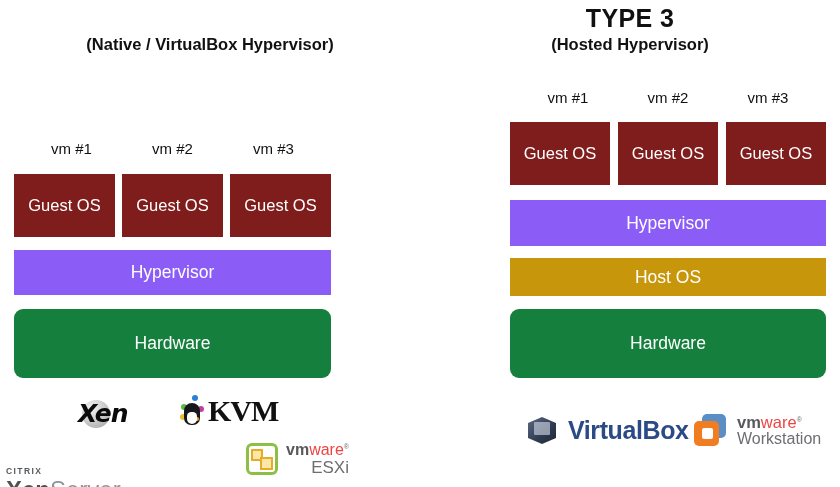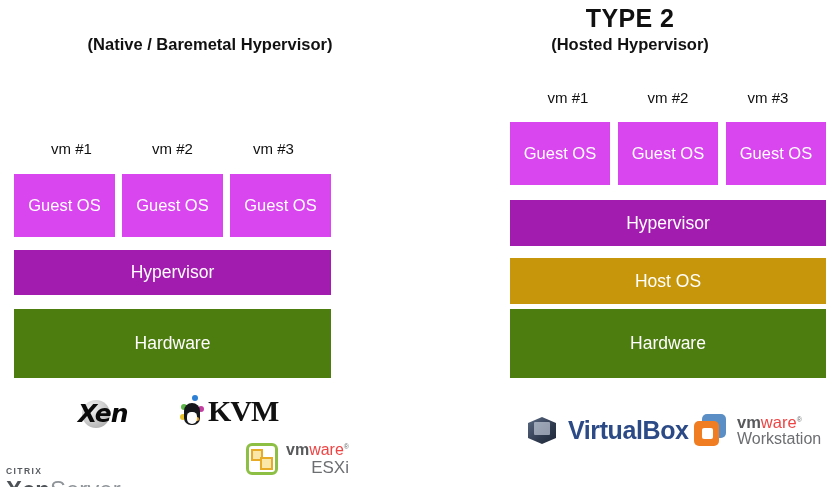--- a/index.html
+++ b/index.html
@@ -59,42 +59,42 @@
     text-align: center;
   }
 
   
   .guest-row {
     position: absolute;
     display: flex;
     justify-content: space-between;
   }
   .guest-box {
-    background: #d946ef;
+    background: #7f1d1d;
     color: #ffffff;
     display: flex;
     align-items: center;
     justify-content: center;
     font-size: 16.5px;
     font-weight: normal;
     box-sizing: border-box;
   }
   .bar {
     position: absolute;
     display: flex;
     align-items: center;
     justify-content: center;
     color: #ffffff;
     font-size: 17.5px;
     font-weight: normal;
     box-sizing: border-box;
   }
-  .bar-hypervisor { background: #a21caf; }
+  .bar-hypervisor { background: #8b5cf6; }
   .bar-hostos     { background: #c8960a; }
-  .bar-hardware   { background: #4d7c0f; }
+  .bar-hardware   { background: #15803d; border-radius: 9px; }
 
   
   .logo-area { position: absolute; }
   .logo {
     position: absolute;
     display: flex;
     align-items: center;
   }
   .logo-text { display: flex; flex-direction: column; line-height: 1; }
 
@@ -204,21 +204,21 @@
     background: #ffffff; border-radius: 2px;
   }
   .vws-word { font-size: 16.5px; white-space: nowrap; line-height: 1.1; }
   .vws-sub { font-size: 16px; font-weight: normal; color: #6d6e71; }
 </style>
 </head>
 <body>
 
 <div class="column" id="col-type1">
 
-  <div class="heading subtitle">(Native / Baremetal Hypervisor)</div>
+  <div class="heading subtitle">(Native / VirtualBox Hypervisor)</div>
 
   <div class="vm-row" style="left:14px; top:140px; width:317px;">
     <div class="vm-label" style="width:101px;">vm #1</div>
     <div class="vm-label" style="width:101px;">vm #2</div>
     <div class="vm-label" style="width:101px;">vm #3</div>
   </div>
 
   <div class="guest-row" style="left:14px; top:174px; width:317px; height:63px;">
     <div class="guest-box" style="width:101px; height:63px;">Guest OS</div>
     <div class="guest-box" style="width:101px; height:63px;">Guest OS</div>
@@ -268,38 +268,38 @@
         <span class="vmware-line"><span class="vm-bold">vm</span><span class="vm-reg">ware</span><span class="vm-sup">®</span></span>
         <span class="esxi-word">ESXi</span>
       </div>
     </div>
 
   </div>
 </div>
 
 <div class="column" id="col-type2">
 
-  <div class="heading title">TYPE 2</div>
+  <div class="heading title">TYPE 3</div>
   <div class="heading subtitle">(Hosted Hypervisor)</div>
 
   <div class="vm-row" style="left:90px; top:89px; width:316px;">
     <div class="vm-label" style="width:100px;">vm #1</div>
     <div class="vm-label" style="width:100px;">vm #2</div>
     <div class="vm-label" style="width:100px;">vm #3</div>
   </div>
 
   <div class="guest-row" style="left:90px; top:122px; width:316px; height:63px;">
     <div class="guest-box" style="width:100px; height:63px;">Guest OS</div>
     <div class="guest-box" style="width:100px; height:63px;">Guest OS</div>
     <div class="guest-box" style="width:100px; height:63px;">Guest OS</div>
   </div>
 
   <div class="bar bar-hypervisor" style="left:90px; top:200px; width:316px; height:46px;">Hypervisor</div>
 
-  <div class="bar bar-hostos" style="left:90px; top:258px; width:316px; height:46px;">Host OS</div>
+  <div class="bar bar-hostos" style="left:90px; top:258px; width:316px; height:38px;">Host OS</div>
 
   <div class="bar bar-hardware" style="left:90px; top:309px; width:316px; height:69px;">Hardware</div>
 
   <div class="logo-area" style="left:0px; top:390px; width:420px; height:97px;">
 
     <div class="logo" style="left:104px; top:22px;">
       <div class="vbox-icon">
         <div class="vbox-body"></div>
         <div class="vbox-screen"></div>
       </div>

